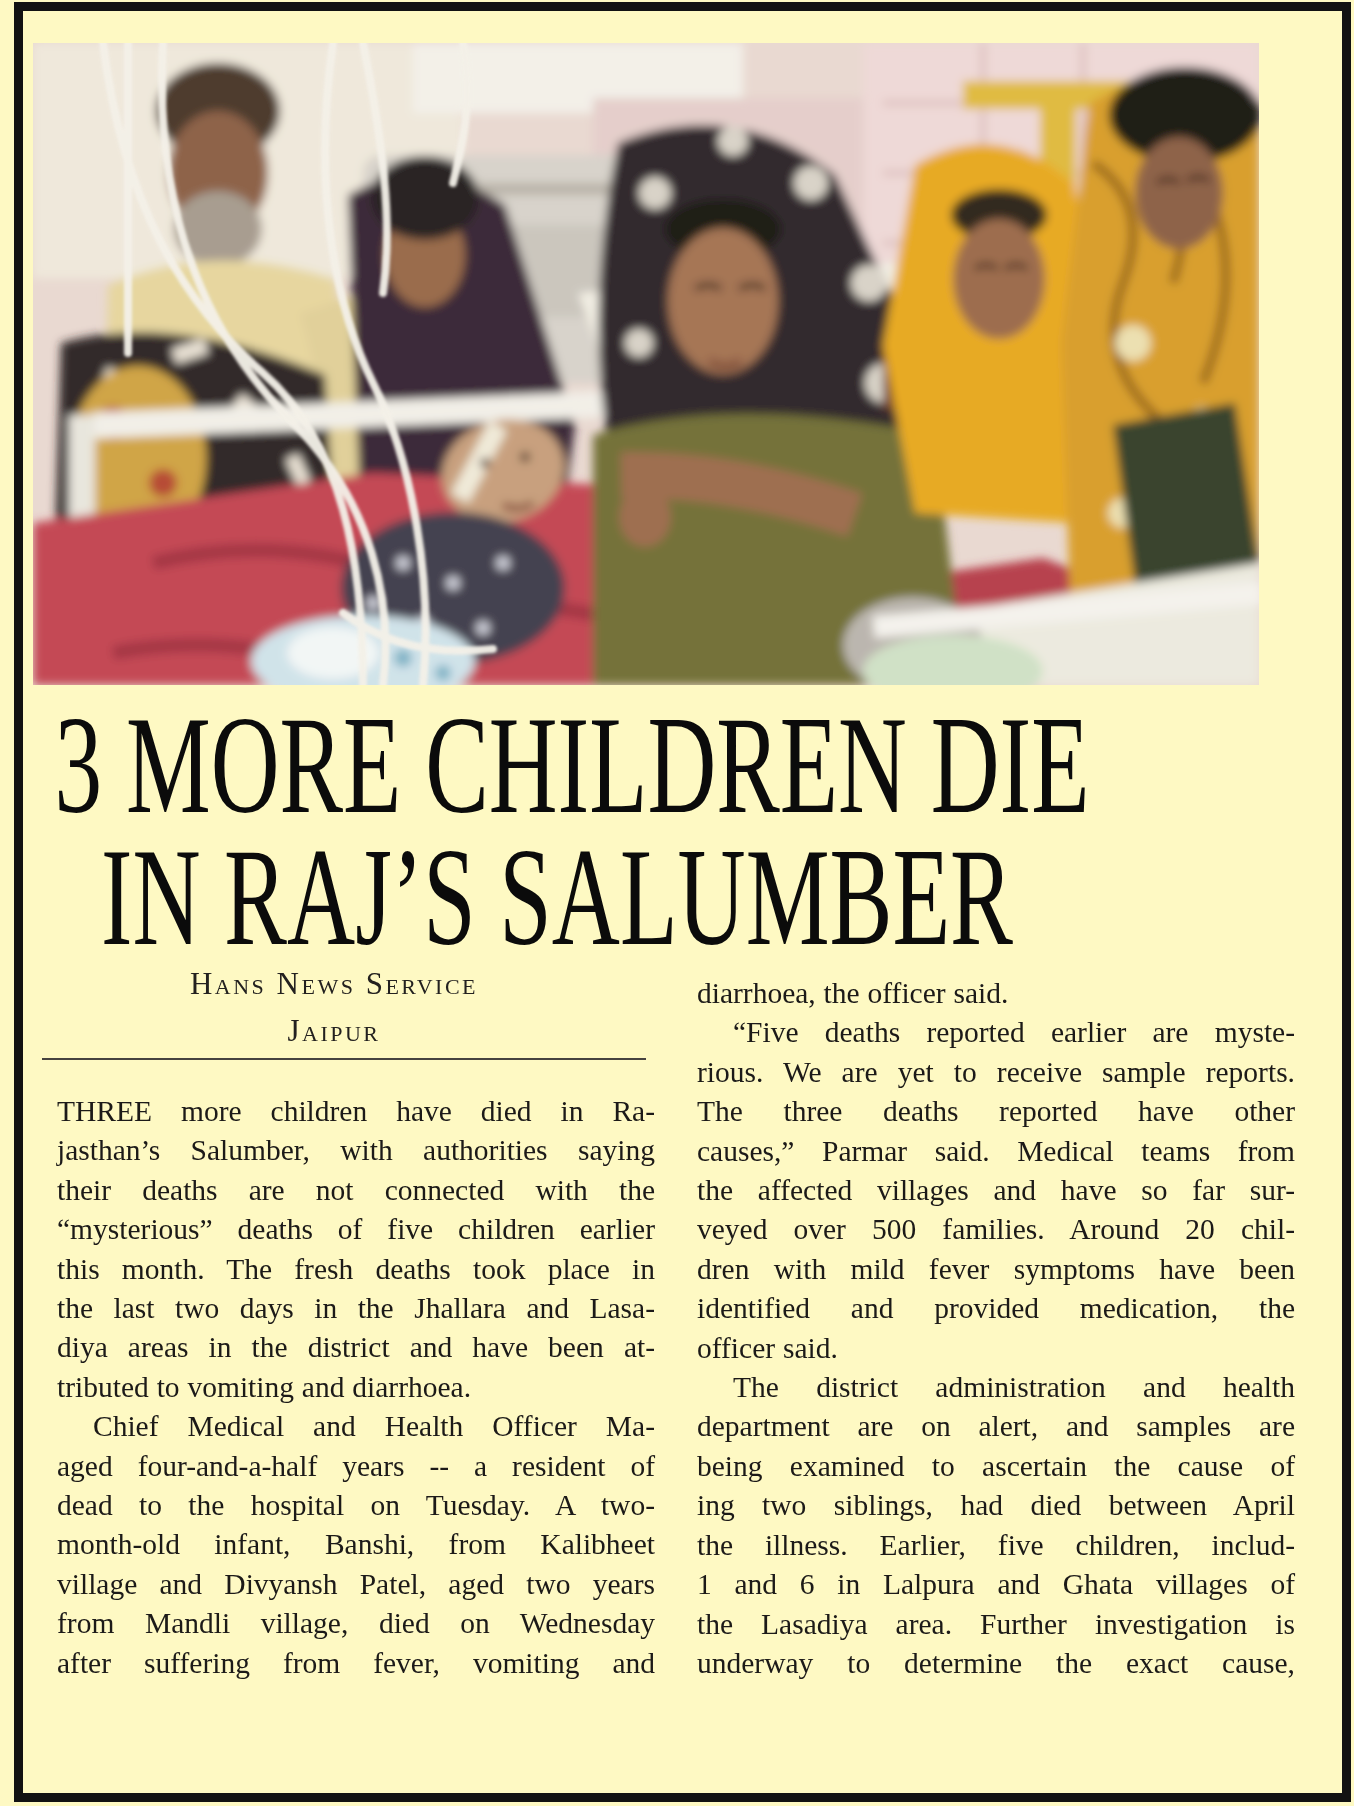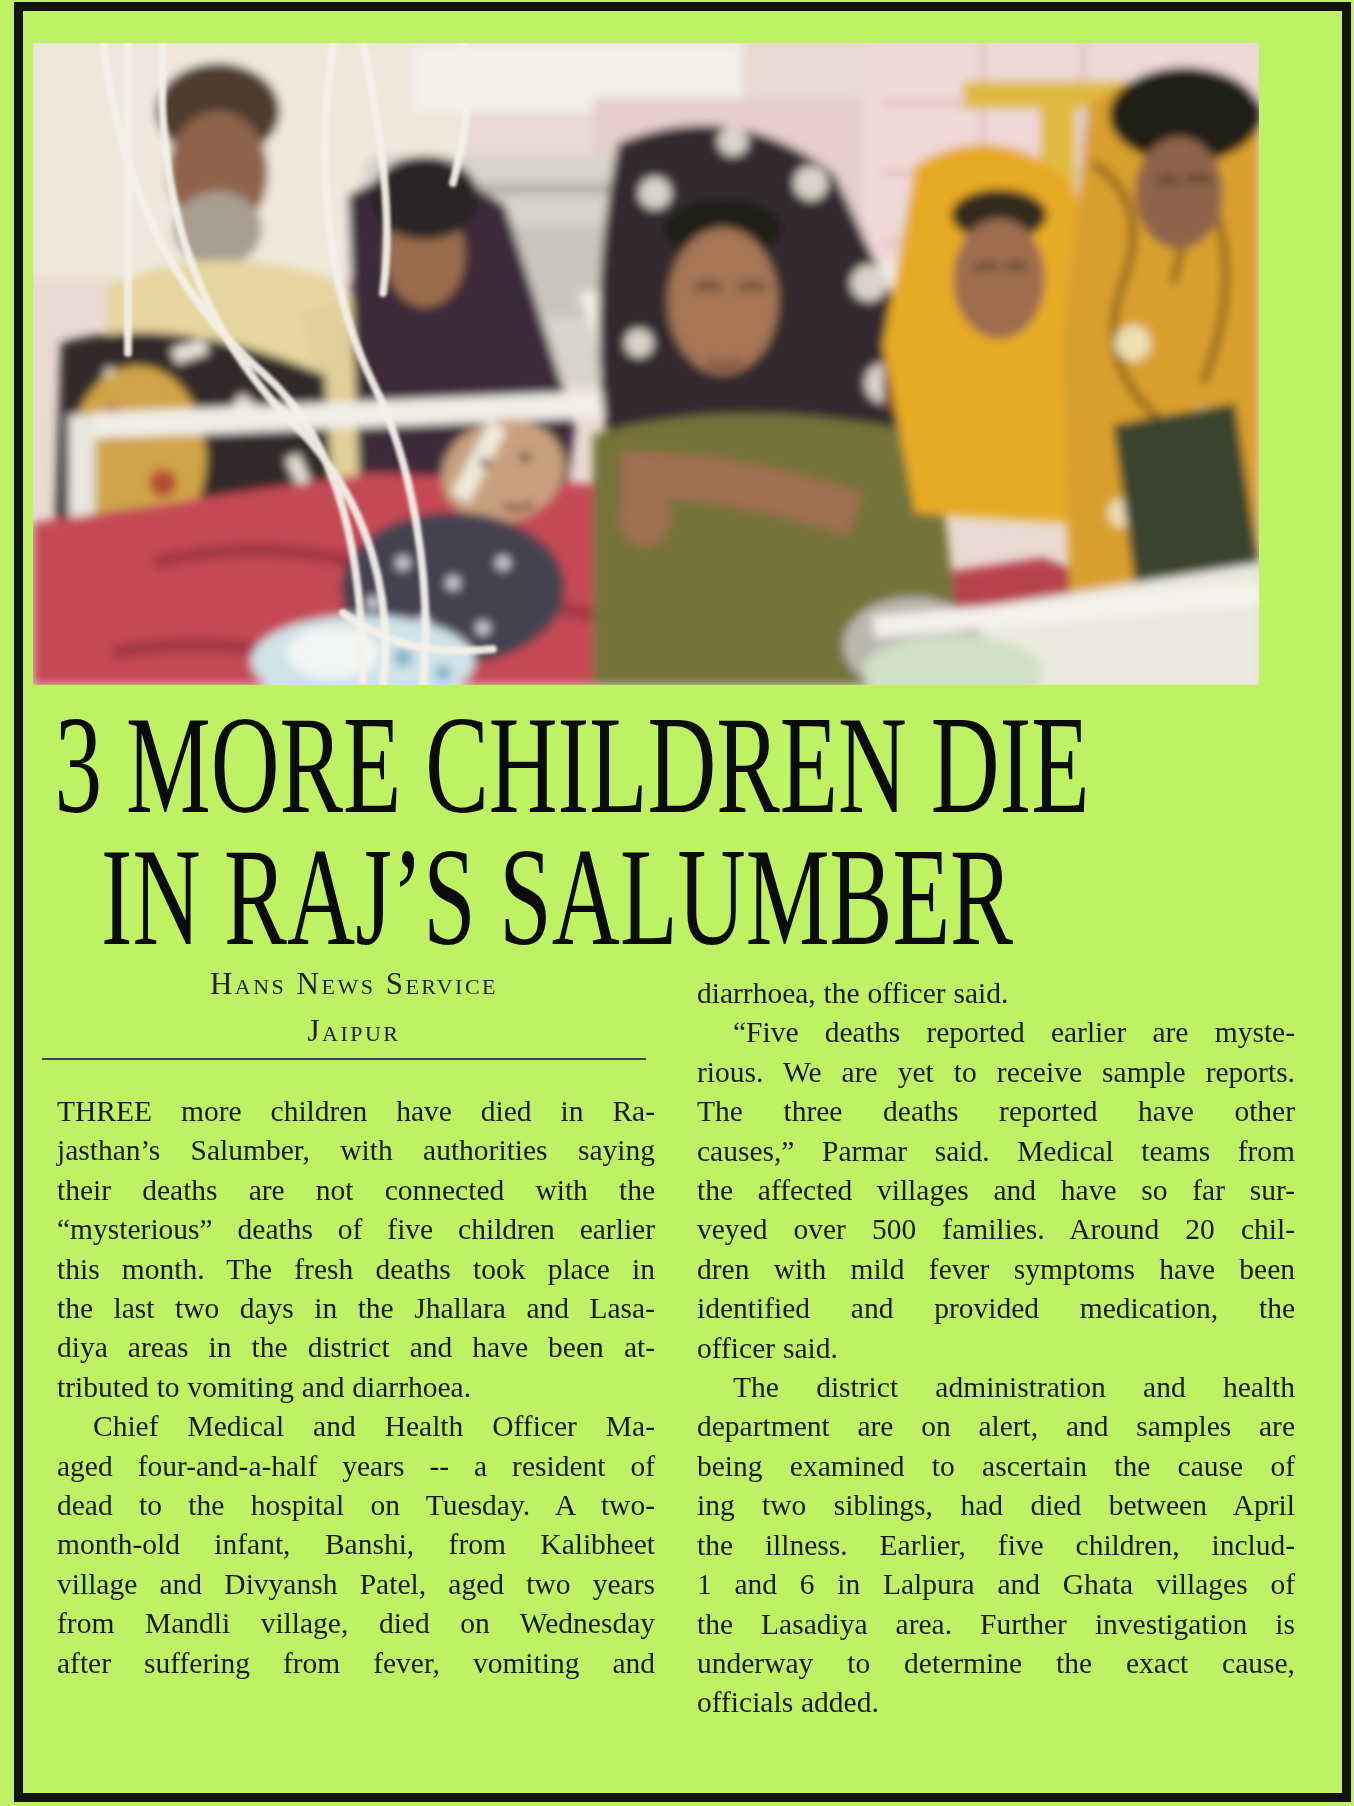--- a/index.html
+++ b/index.html
@@ -1,32 +1,32 @@
 <!DOCTYPE html>
 <html><head>
 <meta charset="utf-8">
 <style>
   html,body{margin:0;padding:0;background:#ffffff;}
   .page{
-    position:relative;width:1354px;height:1806px;background:#bef264;
+    position:relative;width:1354px;height:1806px;background:#fef9c3;
     overflow:hidden;font-family:"Liberation Serif",serif;color:#1c1a18;
   }
   .frame{
     position:absolute;left:14px;top:2px;right:3px;bottom:4px;
     border:9px solid #121212;pointer-events:none;
   }
   .photo{
     position:absolute;left:33px;top:43px;width:1226px;height:642px;overflow:hidden;
     background:#e9d8d0;
   }
   .photo svg{display:block;width:100%;height:100%;}
   .headline{position:absolute;left:0;top:690px;width:1354px;height:270px;}
   .headline svg{display:block;width:100%;height:100%;}
   .byline{
-    position:absolute;left:55px;top:960px;width:598px;text-align:center;
+    position:absolute;left:35px;top:960px;width:598px;text-align:center;
     font-variant:small-caps;font-size:31px;line-height:47px;letter-spacing:2.5px;color:#23211f;
   }
   .rule{position:absolute;left:42px;top:1058px;width:604px;height:2px;background:#46433f;}
   .col{position:absolute;width:598px;font-size:29.5px;line-height:39.4px;color:#1c1a18;}
   .col-left{left:57px;top:1092px;}
   .col-right{left:697px;top:974px;}
   .line{text-align:justify;text-align-last:justify;word-spacing:0.5px;white-space:normal;}
   .line.lastline{text-align-last:left;}
   .line.indent{padding-left:36px;}
 </style>
@@ -218,17 +218,16 @@
       <div class="line">identified and provided medication, the</div>
       <div class="line lastline">officer said.</div>
       <div class="line indent">The district administration and health</div>
       <div class="line">department are on alert, and samples are</div>
       <div class="line">being examined to ascertain the cause of</div>
       <div class="line">ing two siblings, had died between April</div>
       <div class="line">the illness. Earlier, five children, includ-</div>
       <div class="line">1 and 6 in Lalpura and Ghata villages of</div>
       <div class="line">the Lasadiya area. Further investigation is</div>
       <div class="line">underway to determine the exact cause,</div>
-      <div class="line lastline">officials added.</div>
     </div>
 
   <div class="frame"></div>
 </div>
 
 </body></html>

